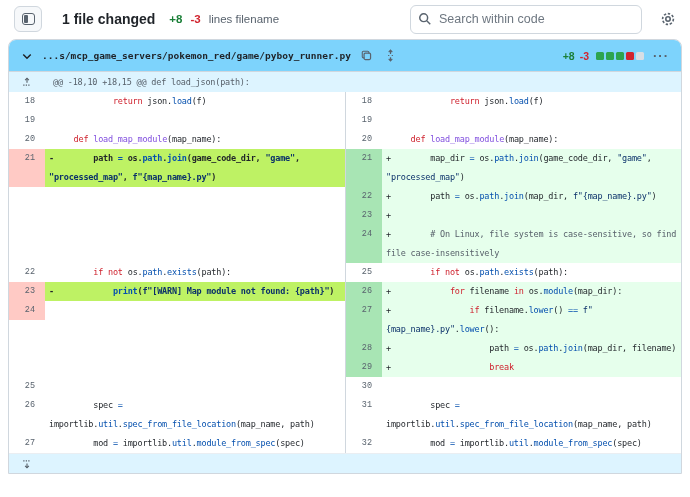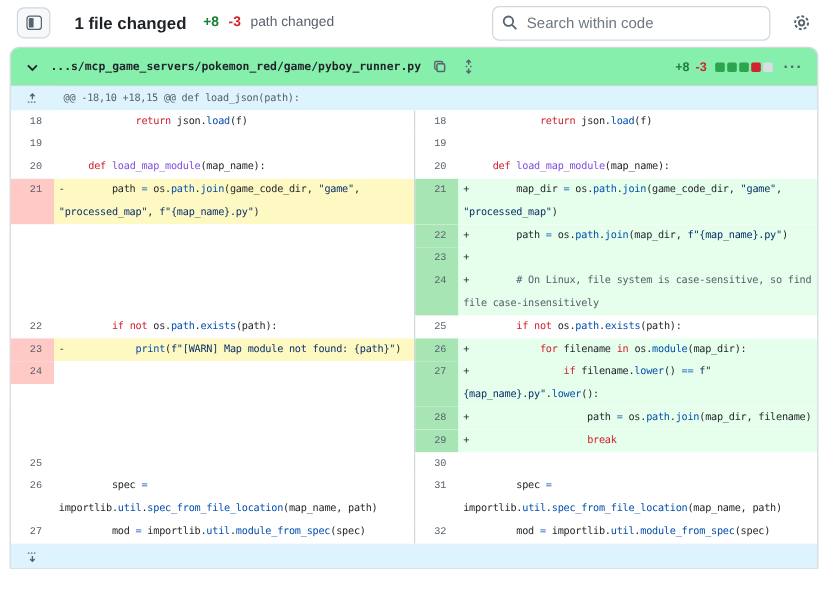--- a/index.html
+++ b/index.html
@@ -20,21 +20,21 @@
   .searchbox input { width:100%; height:100%; border:1px solid #d0d7de; border-radius:6px;
                      padding:0 8px 0 28px; font-size:12.5px; color:#1f2328; background:#fff;
                      font-family:"Liberation Sans", sans-serif; }
   .searchbox input::placeholder { color:#6e7781; }
   .searchbox svg { position:absolute; left:8px; top:7px; }
   .gear { border:none; background:transparent; margin-left:10px; cursor:pointer; display:flex; align-items:center; }
 
   
   .file-box { margin:1px 8px 0 8px; border:1px solid #d0d7de; border-radius:8px 8px 0 0; overflow:hidden; }
   .file-head { height:32px; display:flex; align-items:center; gap:7px; padding:0 10px;
-               background:#86efac; border-bottom:1px solid #d0d7de; }
+               background:#7dd3fc; border-bottom:1px solid #d0d7de; }
   .chev { border:none; background:transparent; cursor:pointer; display:flex; align-items:center; padding:2px; }
   .fpath { font-family:"DejaVu Sans Mono", monospace; font-size:9.5px; font-weight:700; color:#1f2328; }
   .fh-right { margin-left:auto; display:flex; align-items:center; gap:5px; }
   .fh-add { color:#1a7f37; font-weight:700; font-size:10.5px; }
   .fh-del { color:#d1242f; font-weight:700; font-size:10.5px; }
   .diffstat { display:flex; gap:2px; margin:0 2px; }
   .sq { width:8px; height:8px; border-radius:1.5px; display:inline-block; }
   .sq.add { background:#2da44e; }
   .sq.del { background:#d1242f; }
   .sq.neutral { background:#d8dee4; }
@@ -51,41 +51,41 @@
   .cell { width:50%; display:flex; flex-direction:column; background:#fff; }
   .cell.right { border-left:1px solid #d0d7de; }
   .fillrest { flex:1 1 auto; background:#fff; }
   .line { display:flex; flex:0 0 auto; }
   .gutter { flex:0 0 36px; font-family:Liberation Mono, monospace; font-size:8.5px; line-height:19px;
             color:#59636e; text-align:right; padding-right:10px; cursor:pointer; }
   .gutter.del { background:#ffcac5; }
   .gutter.add { background:#a8e5b4; }
   .code { flex:1; font-family:"DejaVu Sans Mono", monospace; font-size:8.5px; letter-spacing:-0.2px;
           line-height:19px; white-space:pre-wrap; overflow-wrap:normal; padding:0 2px 0 4px; min-height:19px; }
-  .line.del .code { background:#fef9c3; }
+  .line.del .code { background:#bef264;font-weight:bold; }
   .line.add .code { background:#e6ffec; }
   .tok-p { color:#1f2328; }
   .tok-k { color:#cf222e; }
   .tok-b { color:#0550ae; }
   .tok-s { color:#0a3069; }
   .tok-c { color:#57606a;text-align:center; }
   .tok-f { color:#8250df; }
   .expand-strip { display:flex; background:#ddf4ff; height:20px; align-items:stretch; border-top:1px solid #eaeef2; }
 </style>
 </head>
 <body>
 
 <div class="toolbar">
   <button class="icon-btn">
     <span class="tgl"></span>
   </button>
   <span class="files-title">1 file changed</span>
   <span class="add-txt">+8</span>
   <span class="del-txt">-3</span>
-  <span class="muted">path changed</span>
+  <span class="muted">lines filename</span>
   <div class="searchbox">
     <svg width="14" height="14" viewBox="0 0 16 16" fill="none" stroke="#59636e" stroke-width="1.7">
       <circle cx="6.5" cy="6.5" r="4.5"></circle>
         <line x1="10" y1="10" x2="14" y2="14"></line>
     </svg>
     <input type="text" placeholder="Search within code" style="">
   </div>
   <button class="gear">
     <svg width="16" height="16" viewBox="0 0 16 16" fill="none" stroke="#59636e" stroke-width="1.6">
       <circle cx="8" cy="8" r="2.2"></circle>

